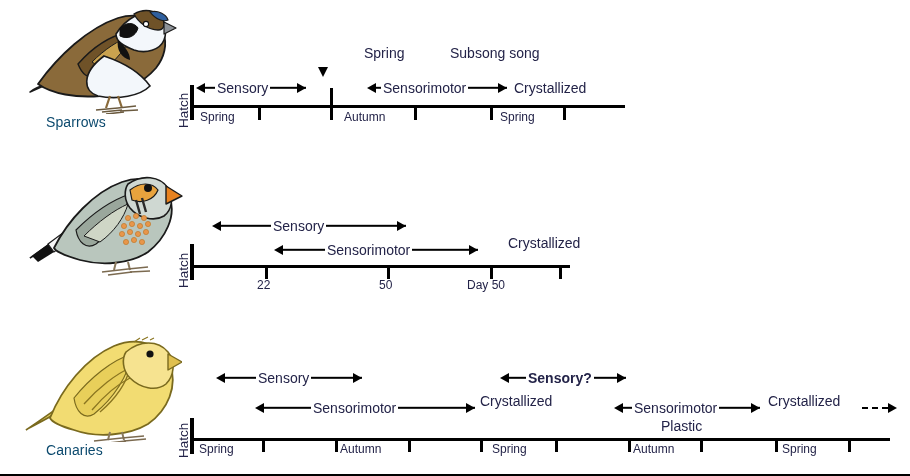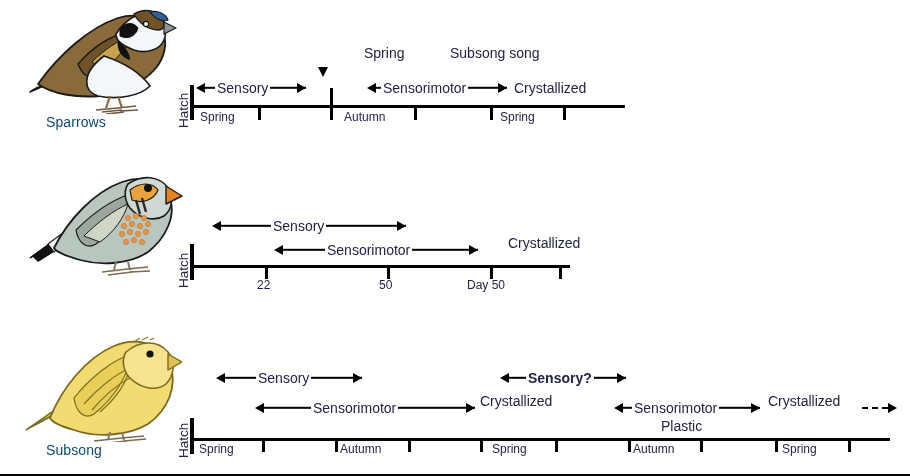--- a/index.html
+++ b/index.html
@@ -205,21 +205,21 @@
         <path d="M62 72 C76 56 94 42 108 36 C104 52 92 68 78 80" fill="none" stroke="#8a7520" stroke-width="1.3"></path>
         <path d="M70 78 C82 64 96 52 108 46" fill="none" stroke="#8a7520" stroke-width="1.3"></path>
         <path d="M104 20 C118 8 136 8 146 20 C154 30 152 44 144 52 C134 60 118 56 108 46 C100 38 100 26 104 20 Z" fill="#f6e390" stroke="#7a6a1e" stroke-width="1.6"></path>
         <path d="M146 22 L160 30 L146 38 Z" fill="#e0c050" stroke="#7a6a1e" stroke-width="1.4" stroke-linejoin="round"></path>
         <circle cx="128" cy="22" r="3.6" fill="#111"></circle>
         <path d="M112 10 L118 6 M120 8 L126 5 M128 8 L132 6" stroke="#8a7520" stroke-width="1.1"></path>
         <path d="M88 100 L86 108 M100 100 L102 108" stroke="#8a7a5e" stroke-width="2"></path>
         <path d="M72 109 L100 106 M78 112 L104 109" stroke="#7b6a50" stroke-width="1.6" fill="none"></path>
         <path d="M100 106 L122 104 M102 109 L124 107" stroke="#7b6a50" stroke-width="1.6" fill="none"></path>
       </svg>
-      <div class="bird-name" id="canary-name">Subsong</div>
+      <div class="bird-name" id="canary-name">Canaries</div>
     </div>
 
     <div class="hatch" style="left:176px;top:128px;">Hatch</div>
 
     <div class="phase" style="left:216px;top:40px;width:146px;">
       <span class="head left" style="left:0;"></span>
       <span class="bar" style="left:8px;width:138px;"></span>
       <span class="head right" style="left:137px;"></span>
       <span class="lbl" style="left:40px;">Sensory</span>
     </div>

